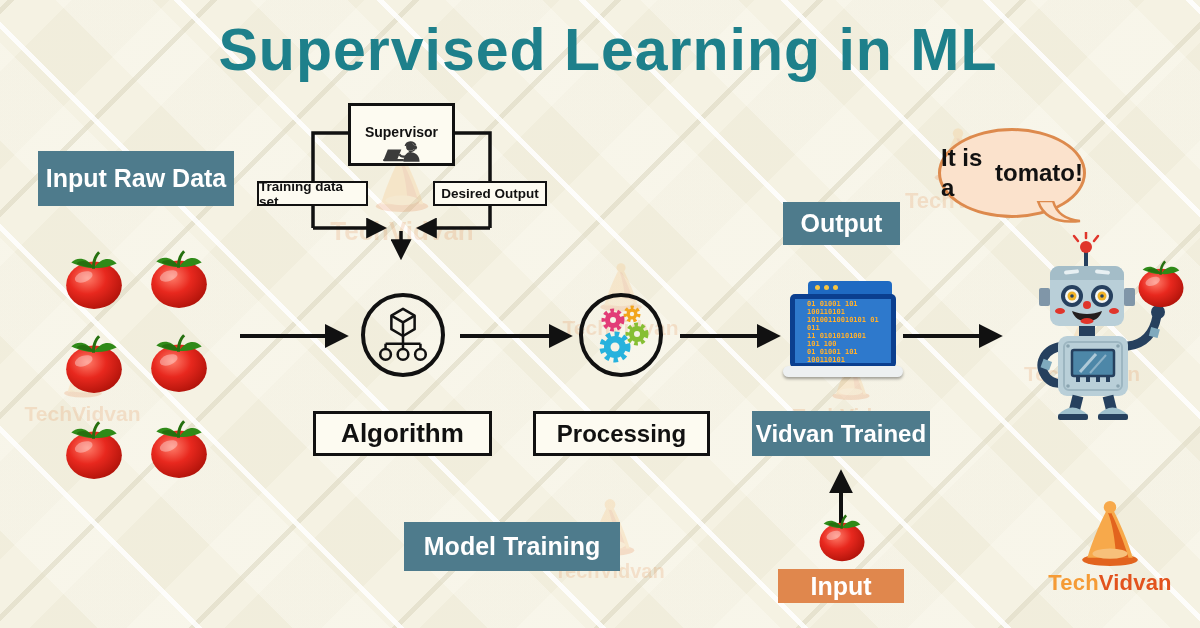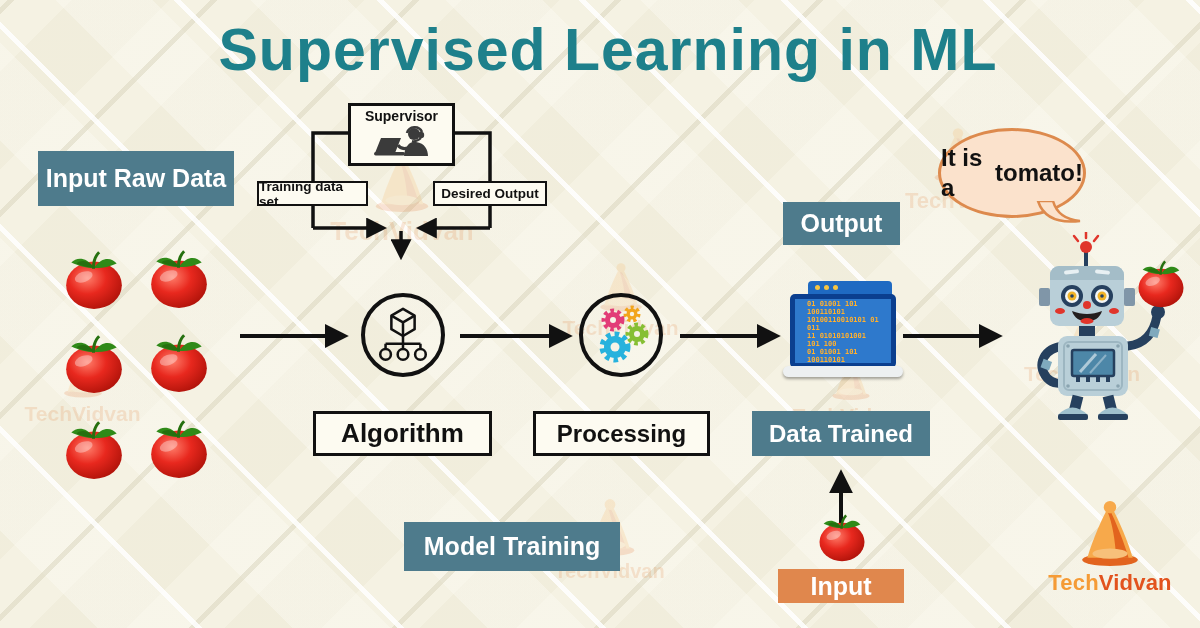--- a/index.html
+++ b/index.html
@@ -179,21 +179,21 @@
   <svg class="abs tomato" style="left:146px;top:331px;" width="66" height="62">
       <use href="#tomato-sym"></use>
     </svg>
   <svg class="abs tomato" style="left:61px;top:418px;" width="66" height="62">
       <use href="#tomato-sym"></use>
     </svg>
   <svg class="abs tomato" style="left:146px;top:417px;" width="66" height="62">
       <use href="#tomato-sym"></use>
     </svg>
 
-  <div class="abs white-box" style="left:348px;top:103px;width:107px;height:63px;flex-direction:column;justify-content:flex-start;padding-top:2px;">
+  <div class="abs white-box" style="left:348px;top:103px;width:107px;height:63px;flex-direction:column;justify-content:flex-start;padding-top:18px;">
     <span style="font-size:14px;">Supervisor</span>
     <svg width="56" height="34" viewBox="0 0 56 34">
       <polygon points="7,14 27,14 21,29 1,29" fill="#3b3b3b"></polygon>
       <rect x="0" y="28" width="31" height="3.5" rx="1.7" fill="#3b3b3b"></rect>
       <path d="M33 9 A 8 8 0 0 1 48 8" fill="none" stroke="#3b3b3b" stroke-width="2.6"></path>
       <circle cx="40" cy="10" r="6" fill="#3b3b3b"></circle>
       <circle cx="47" cy="11" r="3.2" fill="#3b3b3b"></circle>
       <path d="M47 14 Q43 18 38 17" stroke="#3b3b3b" stroke-width="2" fill="none"></path>
       <path d="M30 32 C31 22 36 17 42 18 C51 19 54 26 54 32 Z" fill="#3b3b3b"></path>
       <path d="M34 24 Q27 26 24 21" stroke="#3b3b3b" stroke-width="3.2" fill="none"></path>
@@ -261,21 +261,21 @@
     <div class="laptop-base"></div>
   </div>
 
   <div class="abs white-box" style="left:313px;top:411px;width:179px;height:45px;font-size:26px;">
     <span>Algorithm</span>
   </div>
   <div class="abs white-box" style="left:533px;top:411px;width:177px;height:45px;font-size:24px;">
     <span>Processing</span>
   </div>
   <div class="abs teal-box" style="left:752px;top:411px;width:178px;height:45px;font-size:24px;">
-    <span>Data Trained</span>
+    <span>Vidvan Trained</span>
   </div>
   <div class="abs teal-box" style="left:783px;top:202px;width:117px;height:43px;font-size:25px;">
     <span>Output</span>
   </div>
   <div class="abs teal-box" style="left:404px;top:522px;width:216px;height:49px;font-size:25px;">
     <span>Model Training</span>
   </div>
   <div class="abs orange-box" style="left:778px;top:569px;width:126px;height:34px;font-size:25px;">
     <span>Input</span>
   </div>

